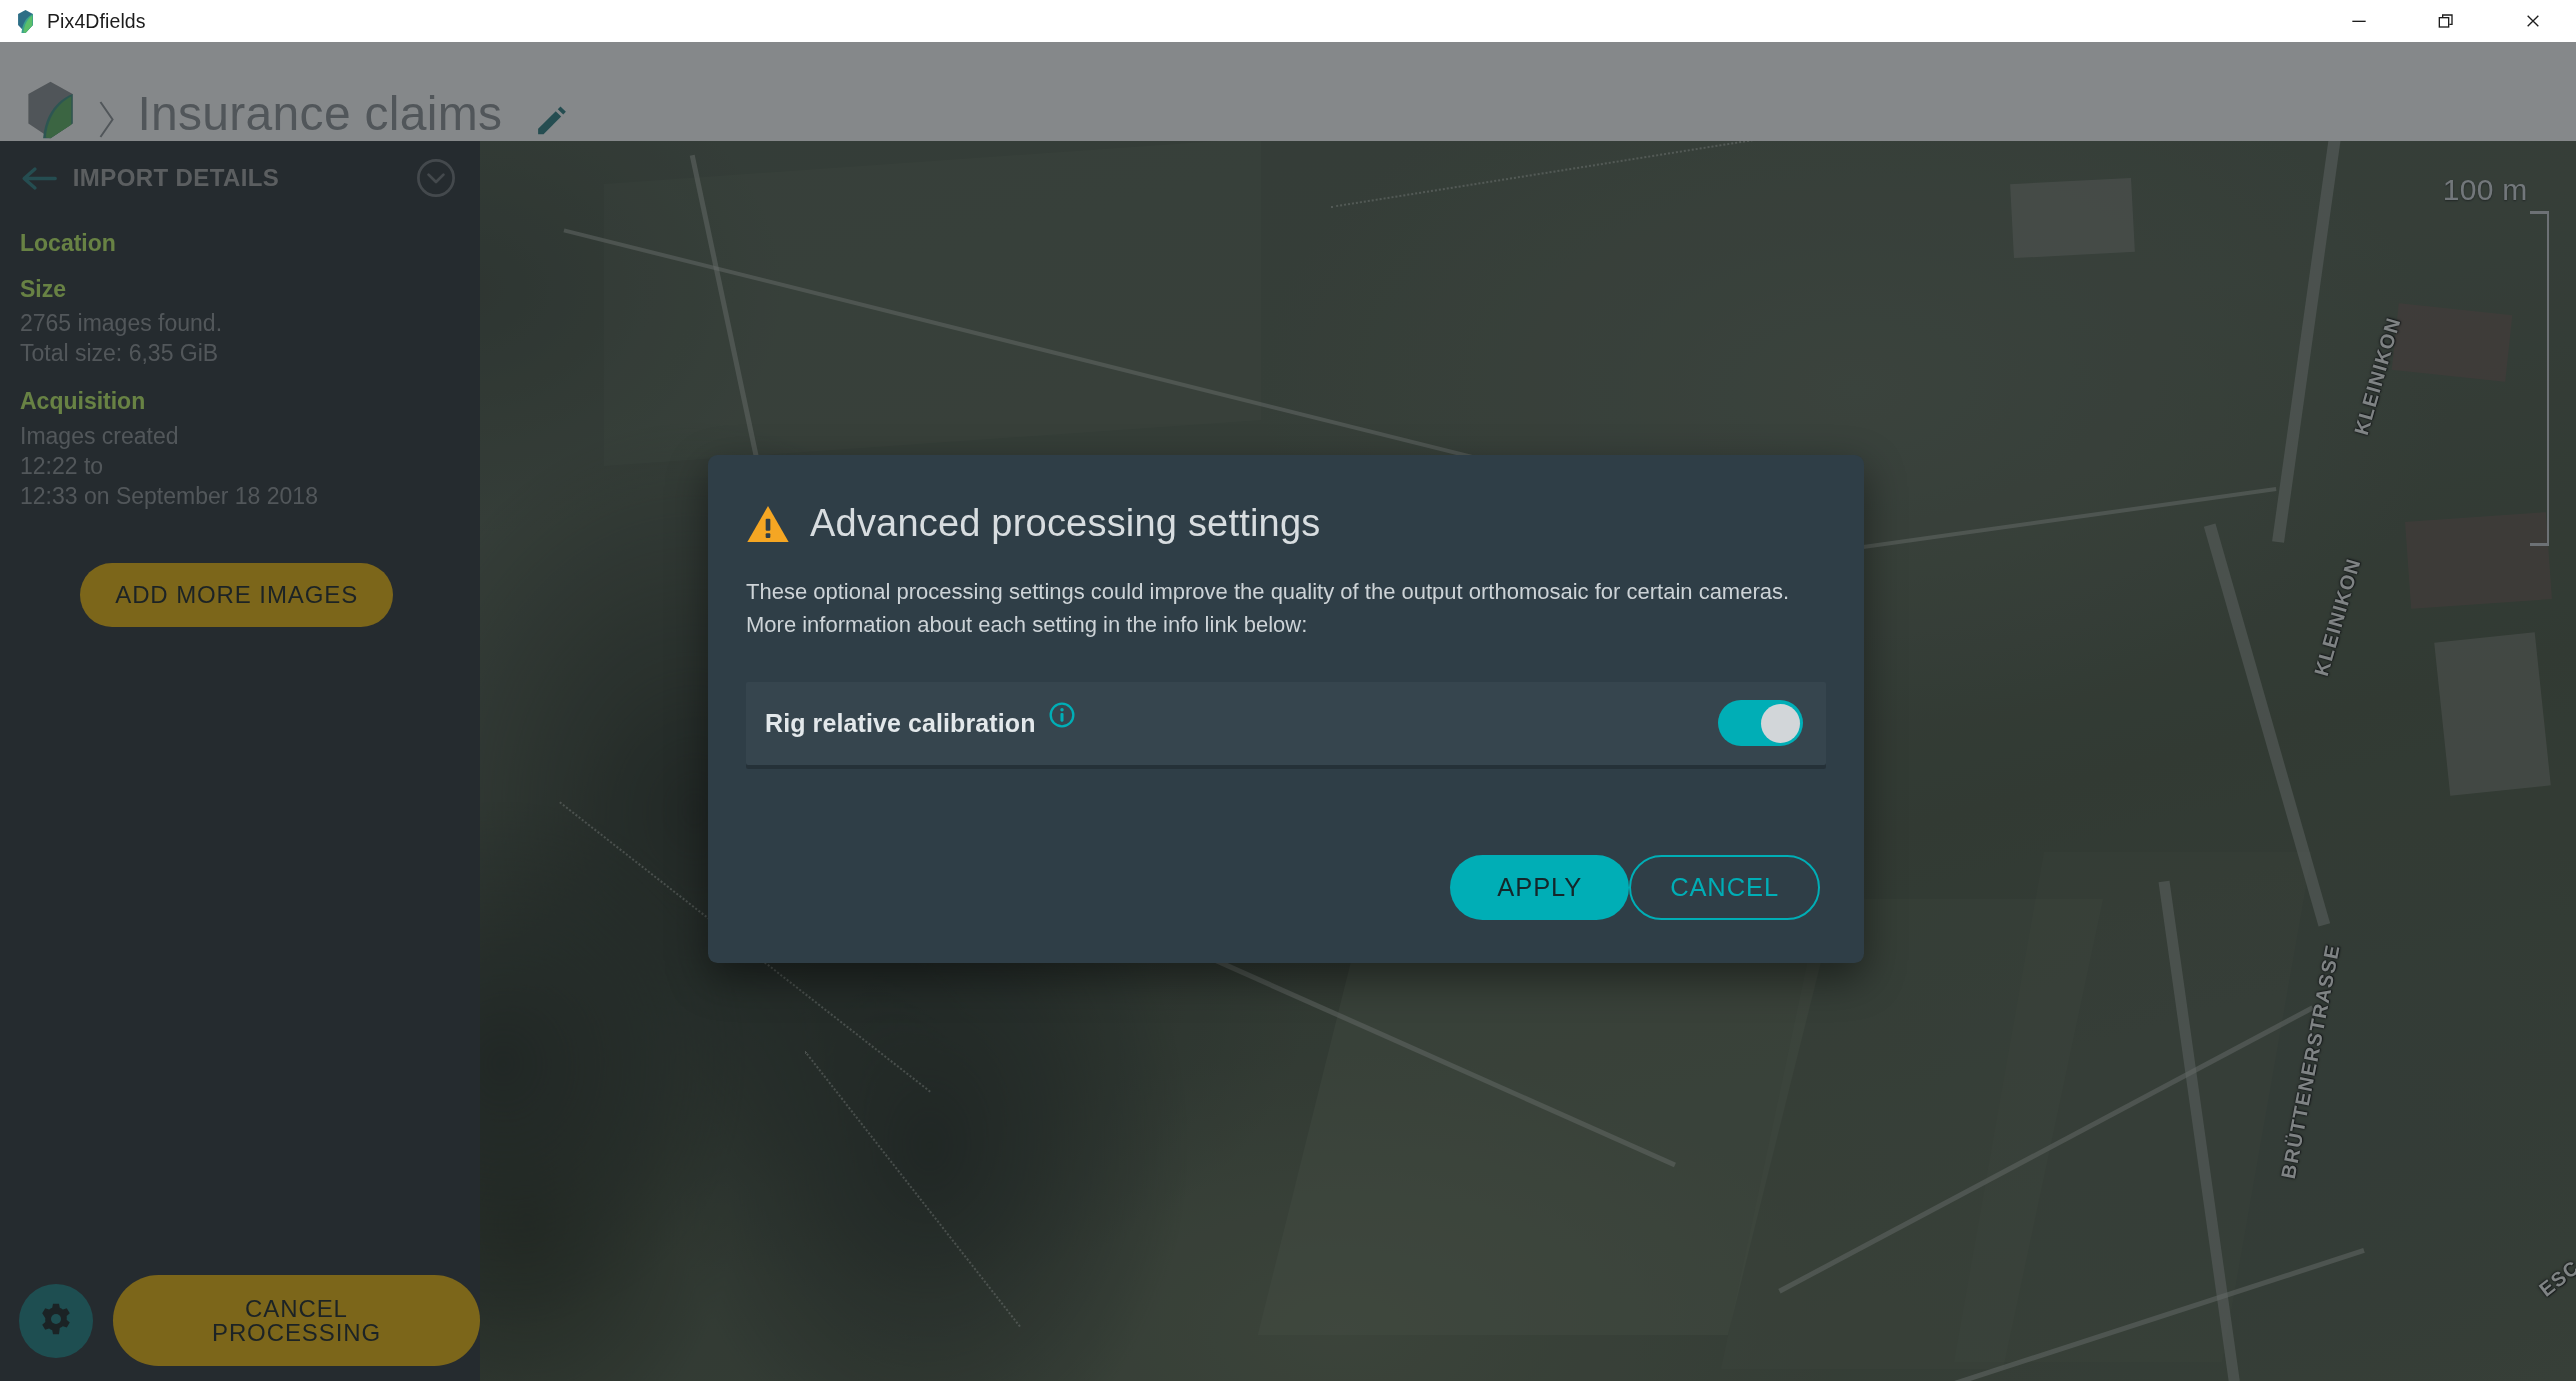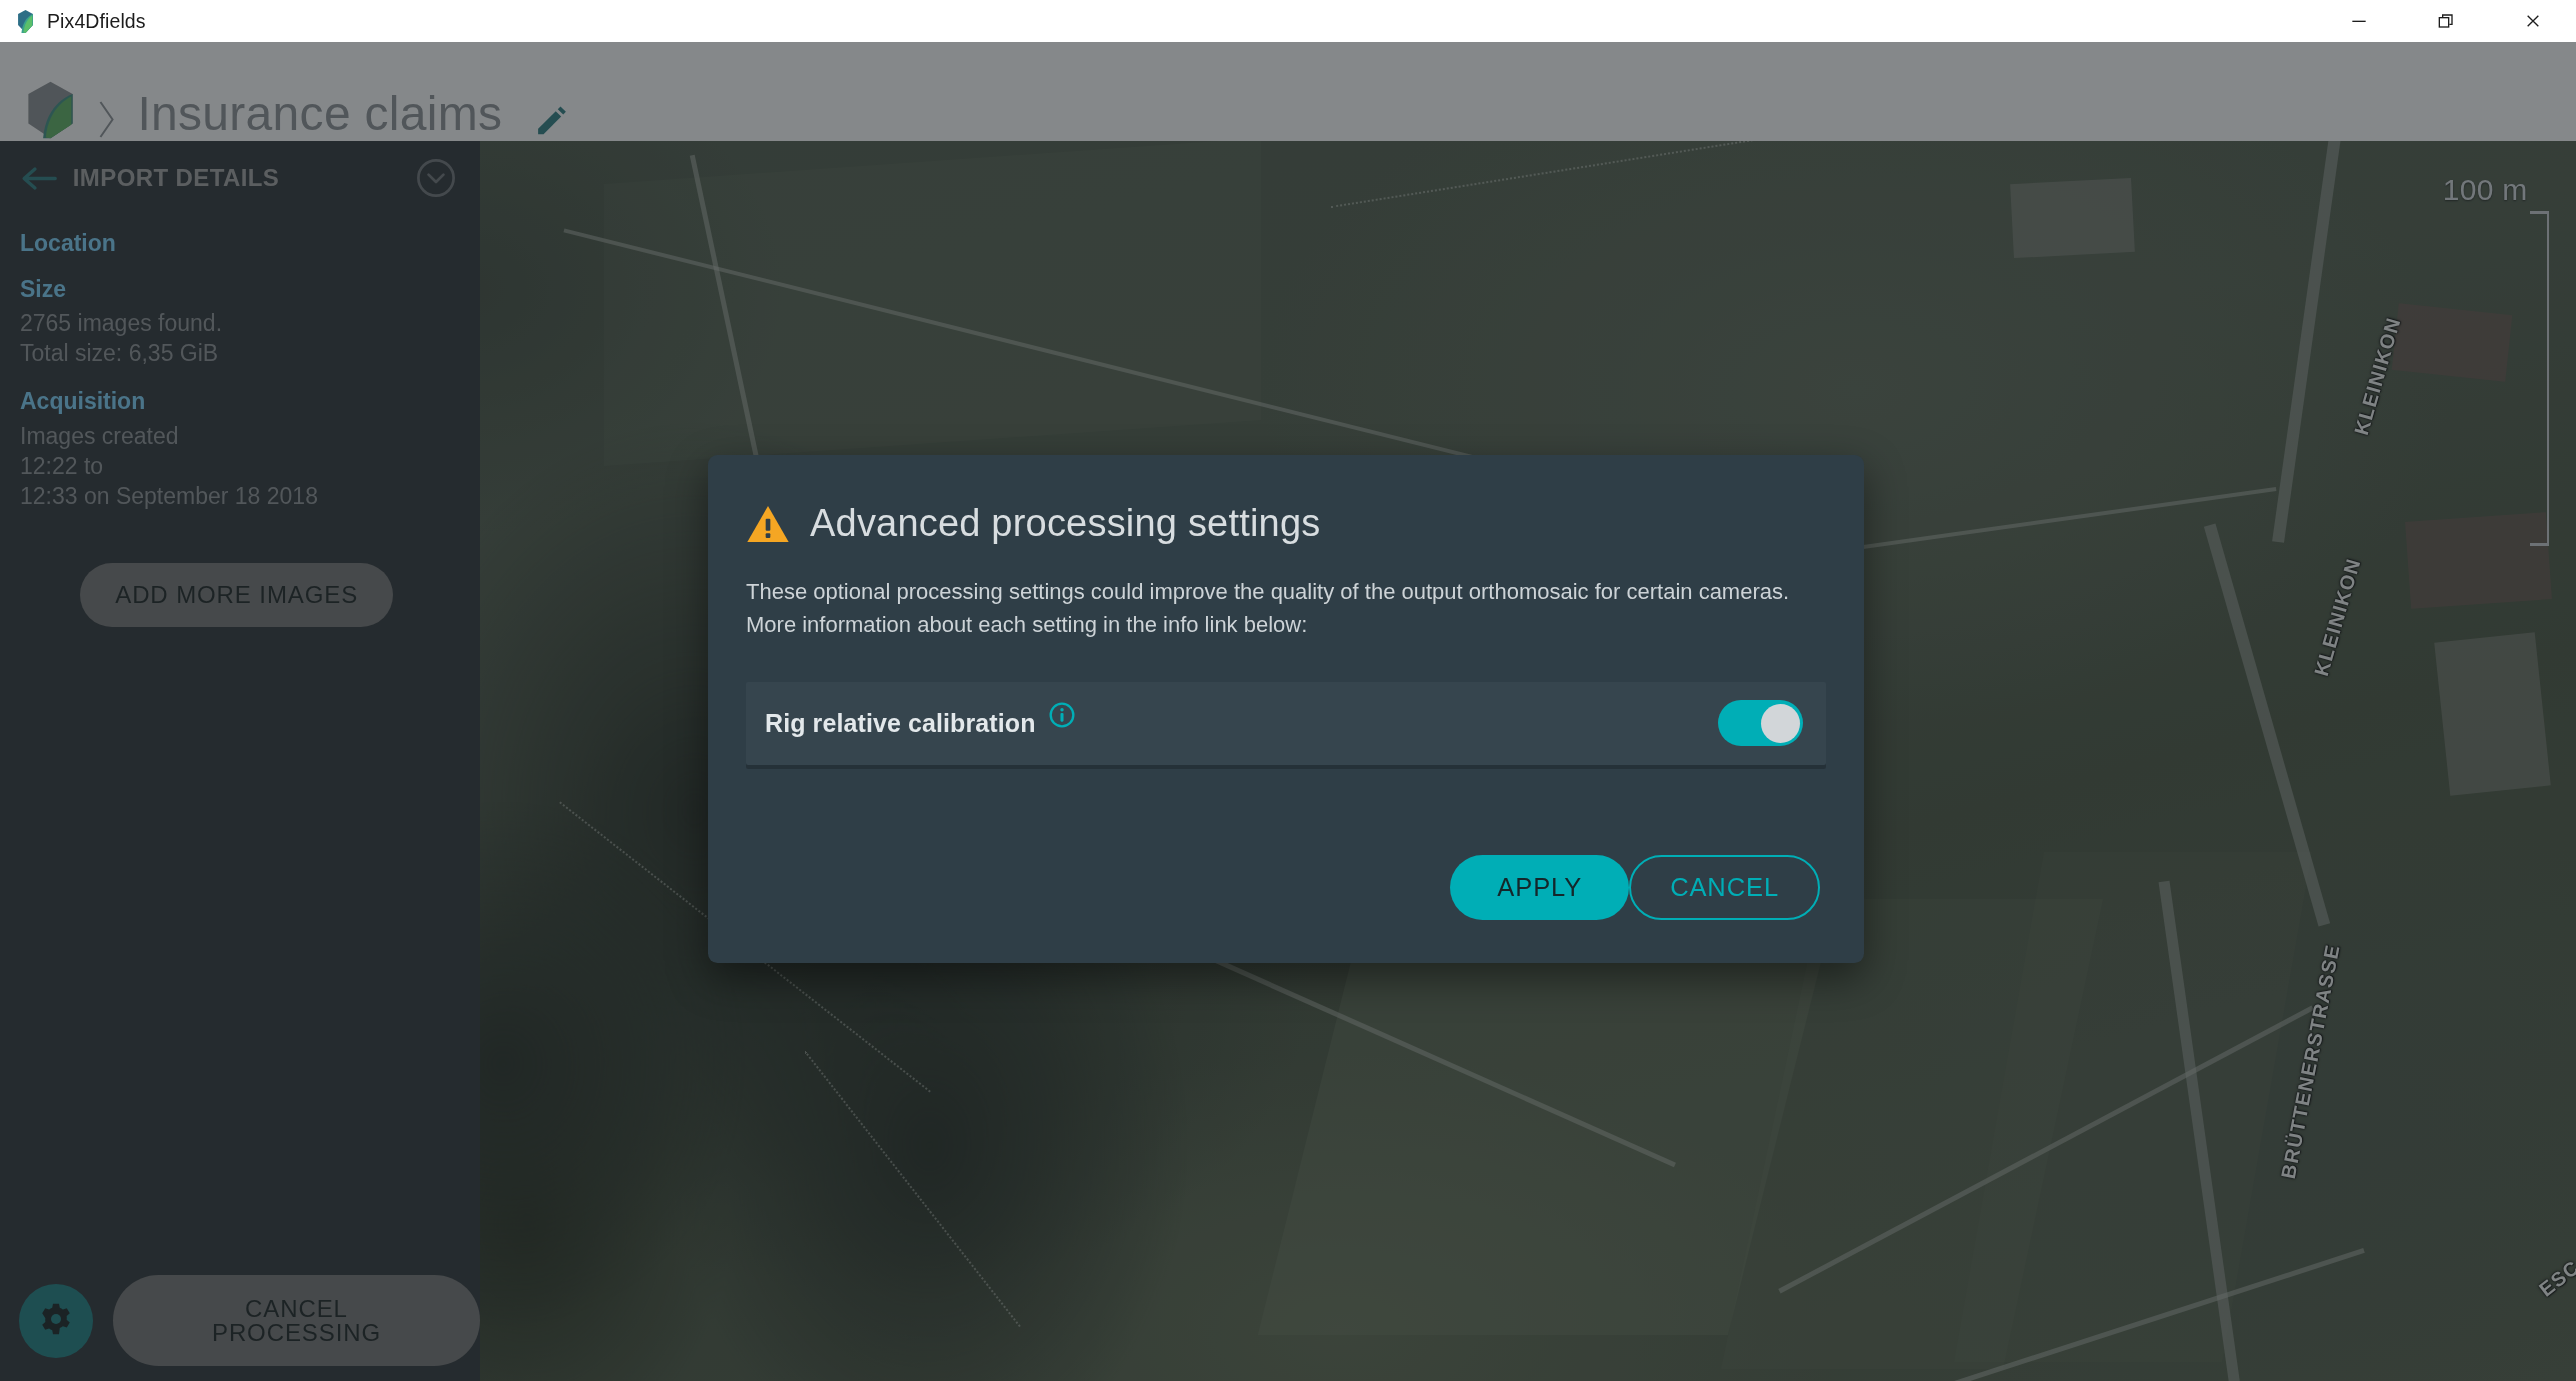--- a/index.html
+++ b/index.html
@@ -138,41 +138,41 @@
   .sb-head-title {
     margin-left: 14.8px;
     font-size: 24px; font-weight: 700; color: #a3a3a3;
     letter-spacing: 0.4px;
   }
   .sb-head-spacer { flex: 1 1 auto; }
   .sb-collapse { width: 42px; height: 42px; flex: none; }
 
   .sb-body { padding: 14.8px 20px 0 20px; }
   .sb-section-label {
-    color: #7dd3fc;
+    color: #bef264;
     font-size: 23px; font-weight: 700;
     margin-top: 19px;
   }
   .sb-section-label:first-child { margin-top: 0; }
   .sb-text {
     color: #8e9296;
     font-size: 23px;
     line-height: 1.30;
     margin-top: 6.7px;
     white-space: pre-line;
   }
 
   .sb-addmore-wrap { margin-top: 51px; display: flex; justify-content: center; padding-right: 6.7px; }
   .btn-pill {
     border: none; cursor: pointer;
     border-radius: 670px;
     font-family: "Liberation Sans", sans-serif;
     font-size: 24px; letter-spacing: 0.9px;
     color: #18201f;
-    background: #737373;
+    background: #eab308;
     padding: 20px 35px;
     line-height: 1;
   }
   .sb-foot {
     position: absolute; left: 0; bottom: 0;
     width: 480px; height: 121px;
     display: flex; align-items: center; padding-left: 19px;
   }
   .gear-btn {
     width: 74px; height: 74px; border-radius: 50%;

